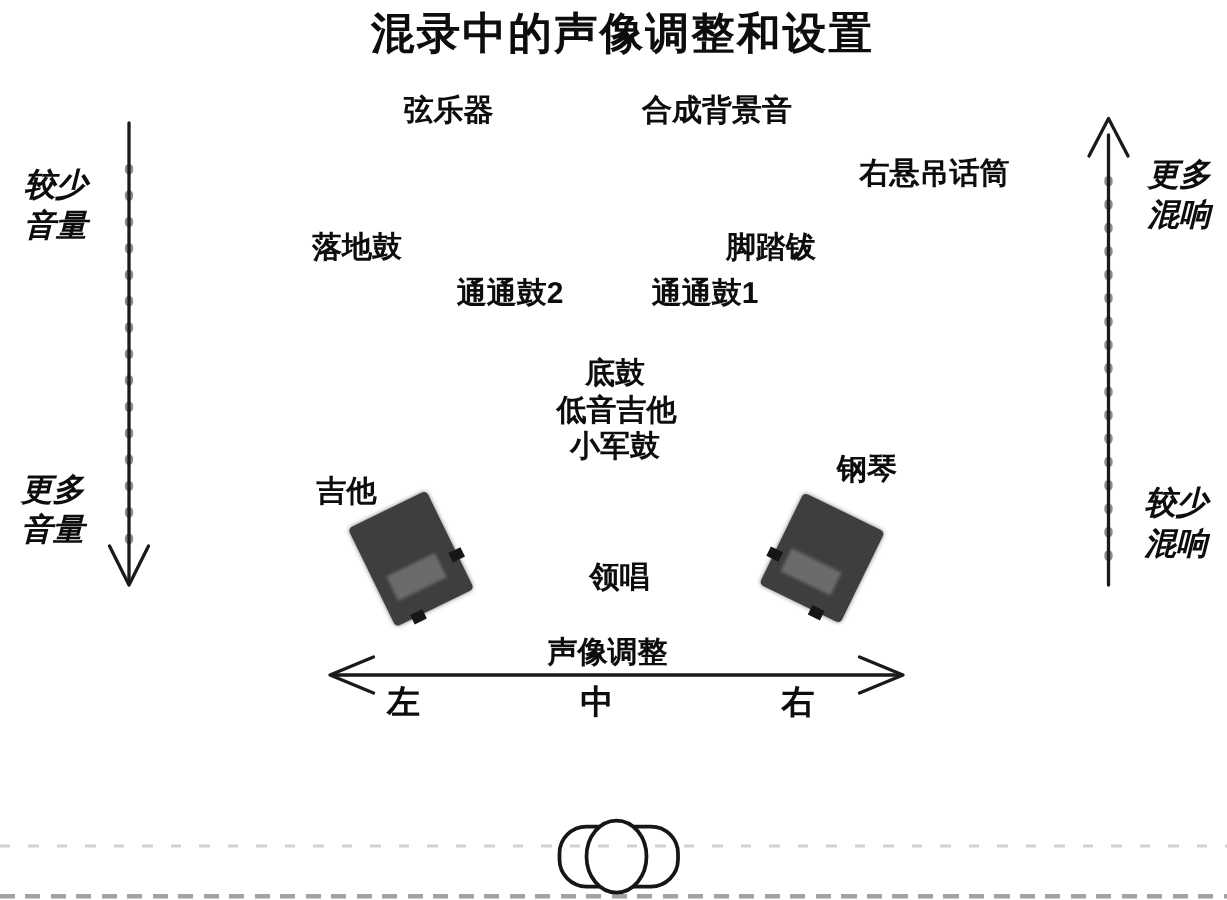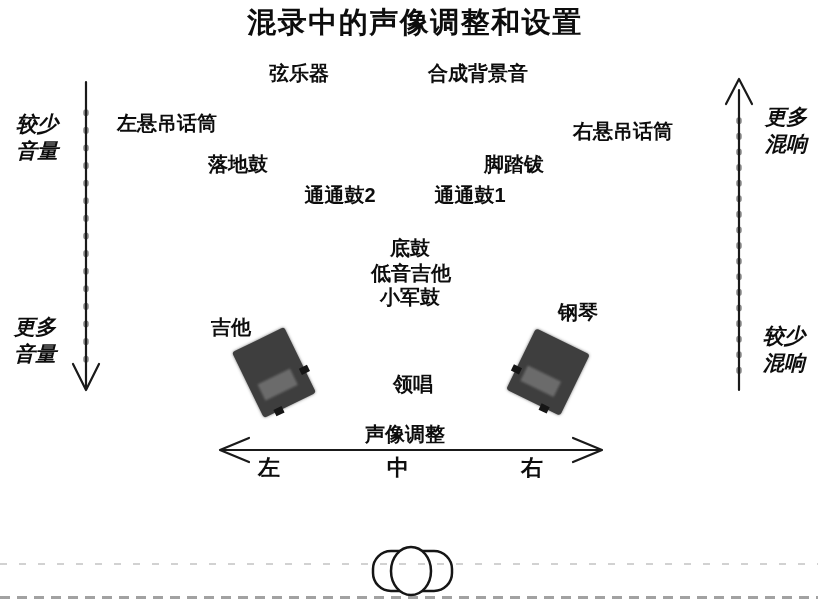--- a/index.html
+++ b/index.html
@@ -71,22 +71,21 @@
     <g stroke="#161616" stroke-width="2.5">
       <rect x="373" y="551" width="79" height="40" rx="18" fill="#ffffff"></rect>
       <ellipse cx="411" cy="571" rx="20" ry="24" fill="#ffffff"></ellipse>
     </g>
   </svg>
 
   <h1 class="title">混录中的声像调整和设置</h1>
 
   <span class="lbl" style="left:299px;top:60px">弦乐器</span>
   <span class="lbl" style="left:478px;top:60px">合成背景音</span>
-  <span class="lbl" style="left:167px;top:110px">左悬吊话筒</span>
-  <span class="lbl" style="left:623px;top:118px">右悬吊话筒</span>
+  <span class="lbl" style="left:623px;top:102px">右悬吊话筒</span>
   <span class="lbl" style="left:238px;top:151px">落地鼓</span>
   <span class="lbl" style="left:514px;top:151px">脚踏钹</span>
   <span class="lbl" style="left:340px;top:182px">通通鼓2</span>
   <span class="lbl" style="left:470px;top:182px">通通鼓1</span>
   <span class="lbl" style="left:410px;top:235px">底鼓</span>
   <span class="lbl" style="left:411px;top:260px">低音吉他</span>
   <span class="lbl" style="left:410px;top:284px">小军鼓</span>
   <span class="lbl" style="left:231px;top:314px">吉他</span>
   <span class="lbl" style="left:578px;top:299px">钢琴</span>
   <span class="lbl" style="left:413px;top:371px">领唱</span>

